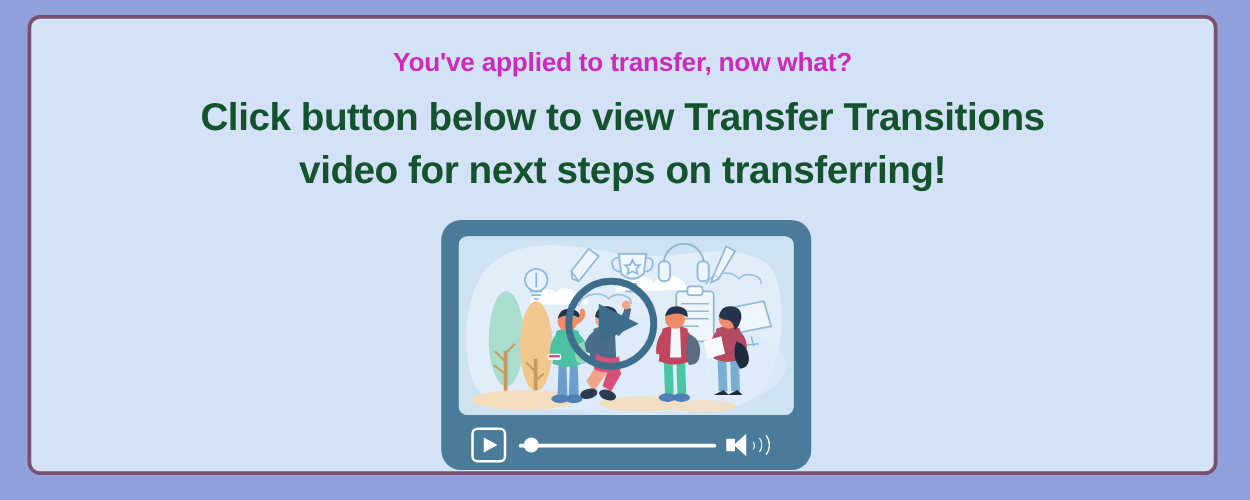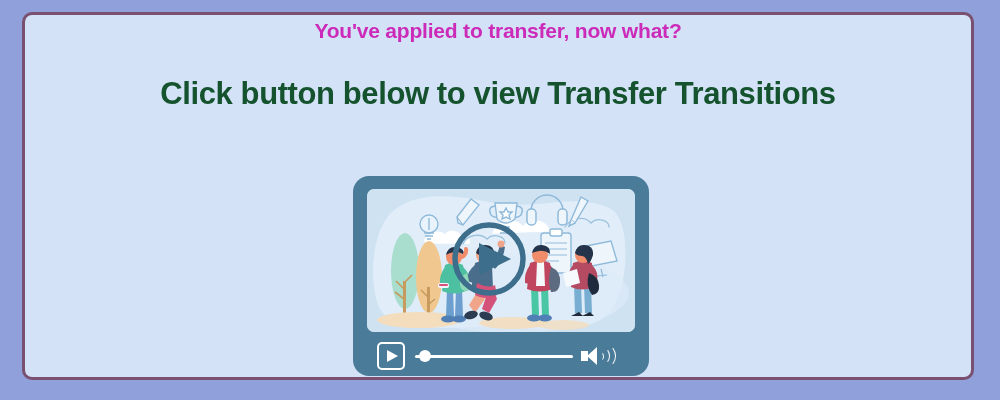--- a/index.html
+++ b/index.html
@@ -19,21 +19,21 @@
     top: 12px;
     width: 952px;
     height: 368px;
     box-sizing: border-box;
     background: #d4e2f7;
     border: 3px solid #7a5070;
     border-radius: 10px;
   }
   #kicker {
     position: absolute;
-    top: 4px;
+    top: 24px;
     left: 0;
     width: 100%;
     text-align: center;
     color: #cc2bba;
     font-size: 21px;
     font-weight: bold;
     letter-spacing: -0.2px;
     white-space: nowrap;
   }
   #headline {
@@ -162,20 +162,21 @@
 </style>
 </head>
 <body>
 
 <div id="banner">
 
   <div id="kicker">You've applied to transfer, now what?</div>
 
   <div id="headline">
     <span class="ln">Click button below to view Transfer Transitions</span>
+    <span class="ln">video for next steps on transferring!</span>
   </div>
 
   <div id="player">
     <div class="player-frame"></div>
 
     <div class="screen">
       <svg class="screen-inner" viewBox="0 0 268 143" preserveAspectRatio="none">
         <defs>
           <clipPath id="scr">
               <rect x="0" y="0" width="268" height="143" rx="7"></rect>

